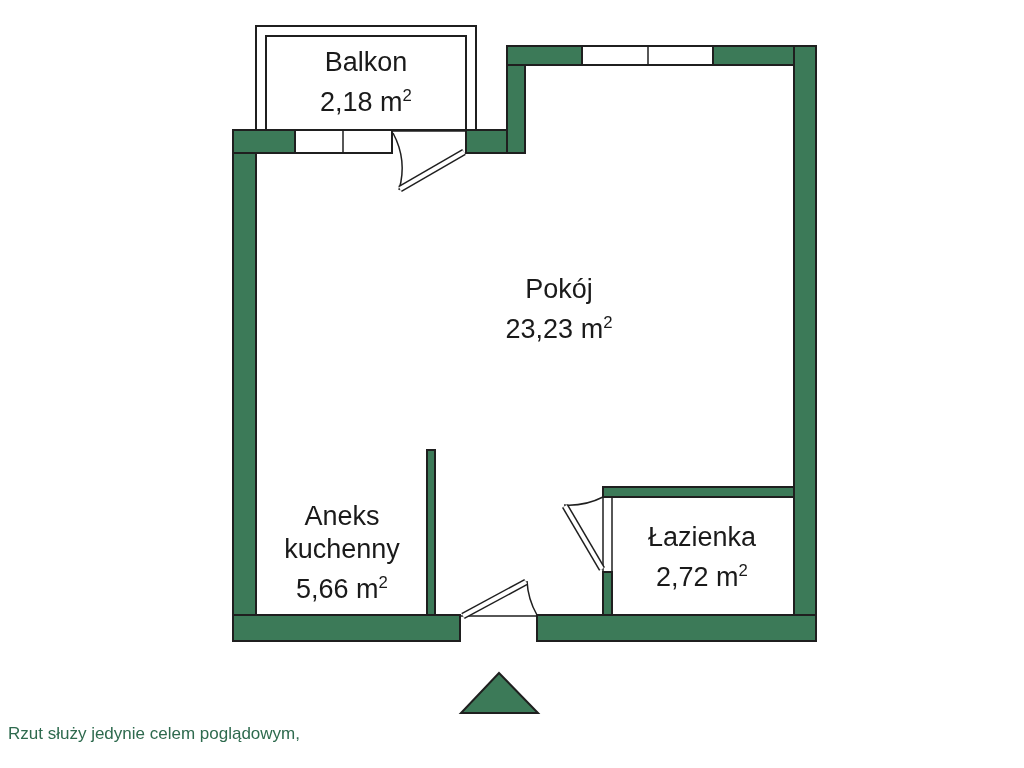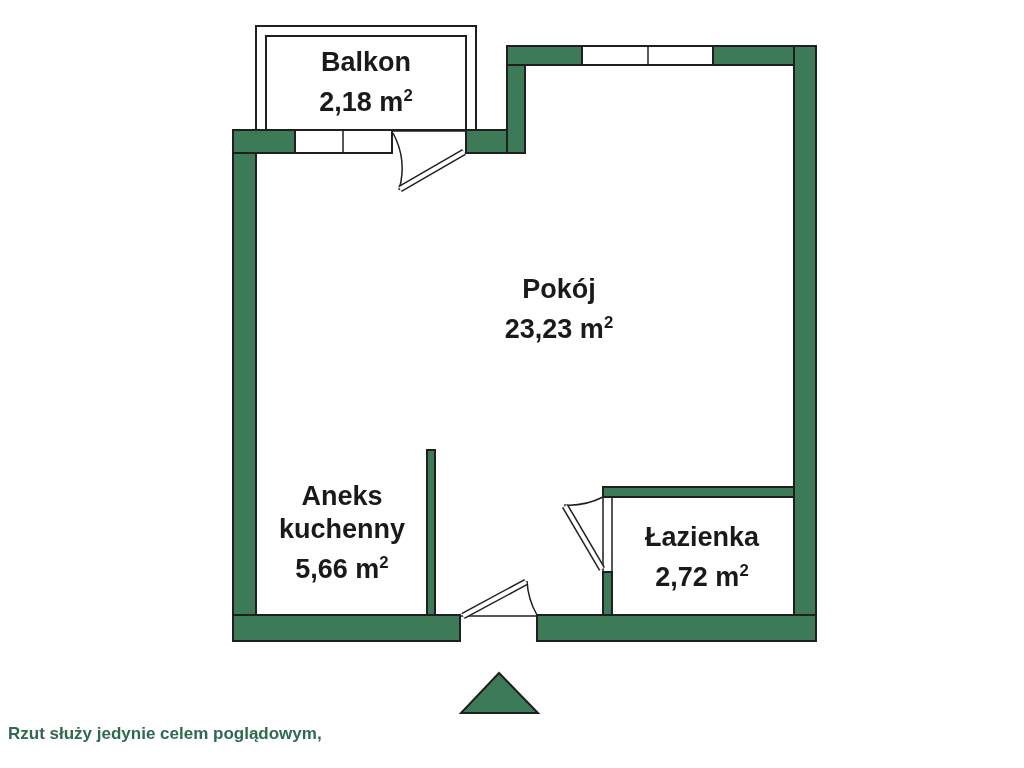--- a/index.html
+++ b/index.html
@@ -2,21 +2,21 @@
 <html style="--wall: #3C7A58; --outline: #1F1F1F; --text: #1A1A1A; --disclaimer: #2E6A4E; --bg: #FFFFFF;"><head>
 <meta charset="utf-8">
 <style>
   :root{
     --wall:#3C7A58; --outline:#1F1F1F; --text:#1A1A1A;
     --disclaimer:#2E6A4E; --bg:#FFFFFF;
   }
   html,body{margin:0;padding:0;background:#fff;}
   .canvas{
     position:relative;width:1024px;height:768px;background:var(--bg);
-    overflow:hidden;font-family:"Liberation Sans",sans-serif;font-weight:bold;
+    overflow:hidden;font-family:"Liberation Sans",sans-serif;
   }
   svg{position:absolute;left:0;top:0;}
   .wall{fill:var(--wall);stroke:var(--outline);stroke-width:2;}
   .balc{fill:#fff;stroke:var(--outline);stroke-width:2;}
   .win{fill:#fff;stroke:var(--outline);stroke-width:2;}
   .ln{stroke:var(--outline);stroke-width:1.5;fill:none;}
   .arc{stroke:var(--outline);stroke-width:1.5;fill:none;}
   .leaf-o{stroke:var(--outline);stroke-width:7;}
   .leaf-i{stroke:#fff;stroke-width:4;}
   .room-label{
@@ -88,21 +88,21 @@
   <div class="room-label" style="left:366px;top:46px;">
     <div>Balkon</div>
     <div><span>2,18 m</span><sup>2</sup></div>
   </div>
 
   <div class="room-label" style="left:531px;top:273px;margin-left:28px;">
     <div>Pokój</div>
     <div><span>23,23 m</span><sup>2</sup></div>
   </div>
 
-  <div class="room-label" style="left:342px;top:480px;text-align:center;">
+  <div class="room-label" style="left:342px;top:500px;text-align:center;">
     <div>Aneks</div>
     <div>kuchenny</div>
     <div><span>5,66 m</span><sup>2</sup></div>
   </div>
 
   <div class="room-label" style="left:702px;top:521px;">
     <div>Łazienka</div>
     <div><span>2,72 m</span><sup>2</sup></div>
   </div>
 

